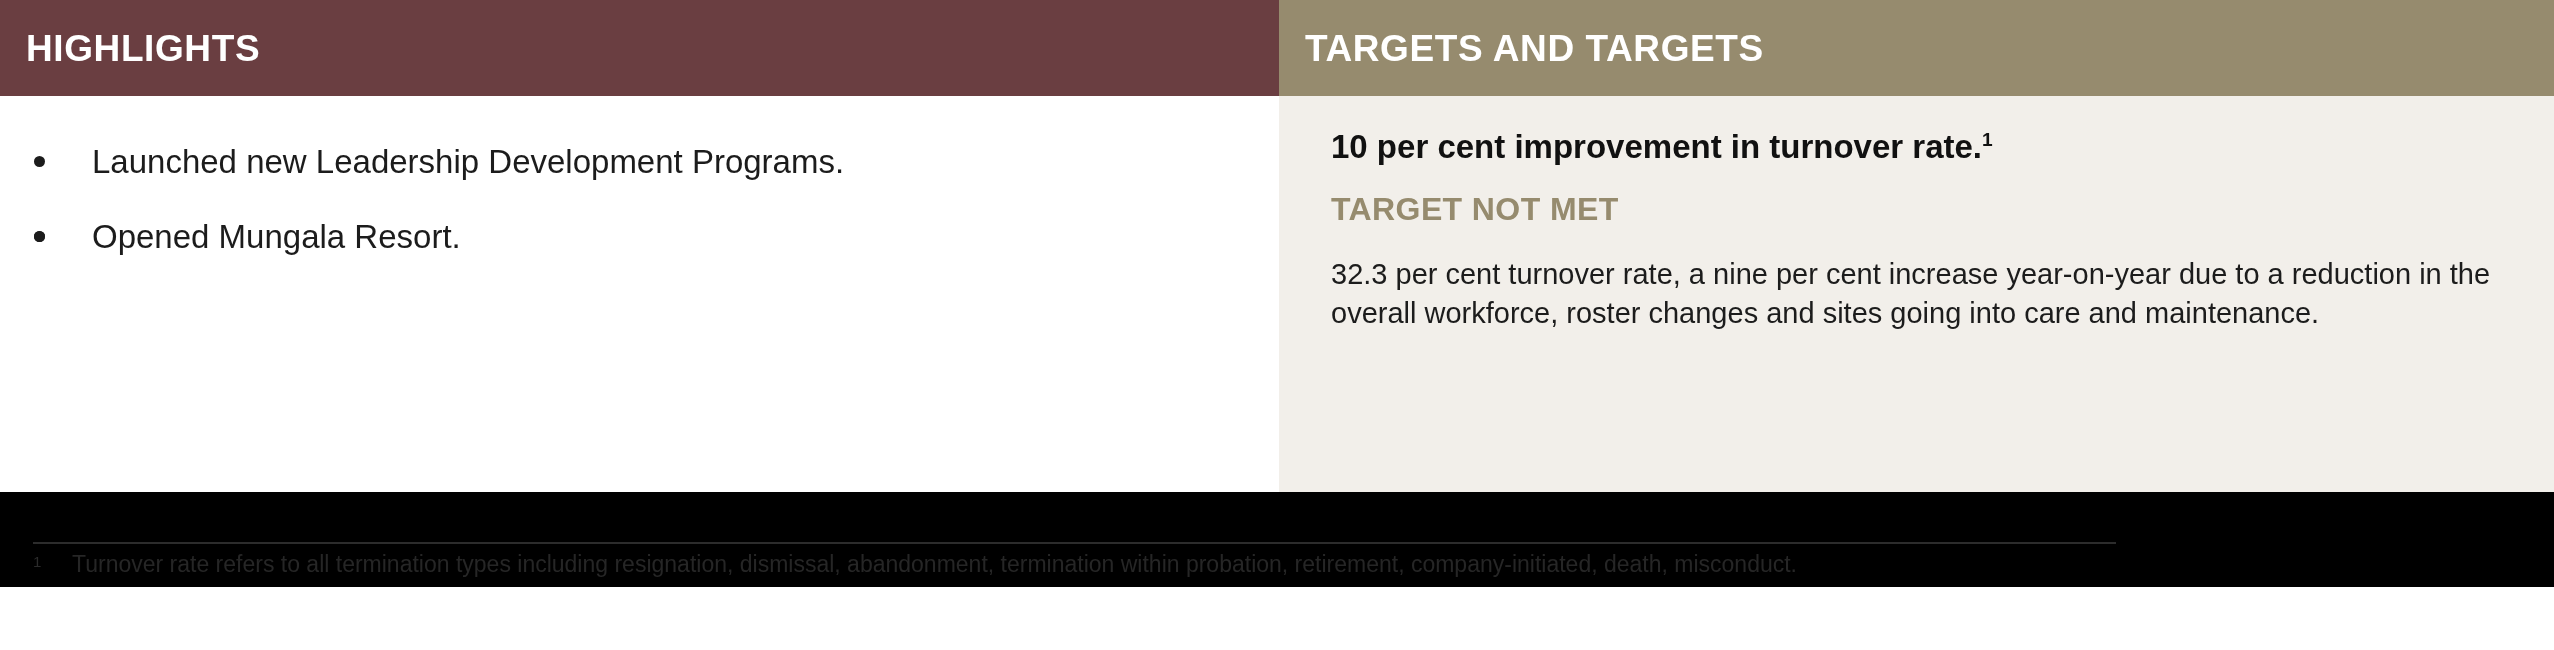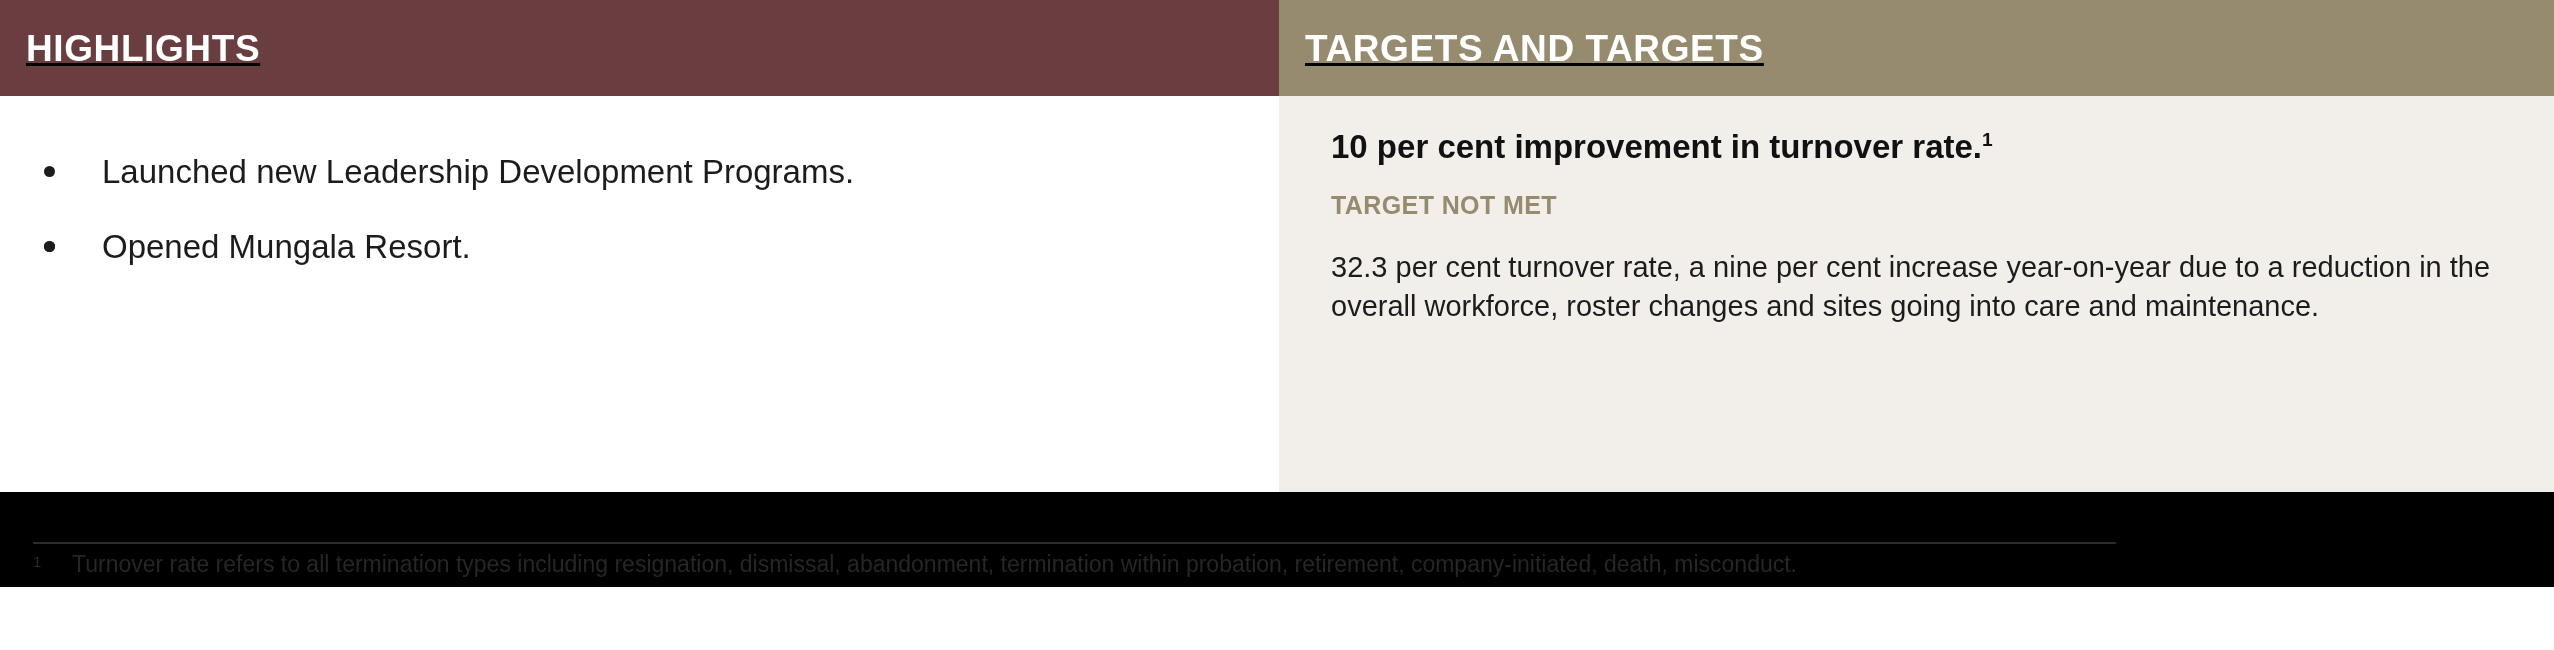--- a/index.html
+++ b/index.html
@@ -47,21 +47,20 @@
     width: 1275px;
     background: #f2efea;
   }
 
   .panel-header {
     height: 96px;
     box-sizing: border-box;
     display: flex;
     align-items: center;
     padding: 12px 26px;
-    text-decoration: underline;
   }
 
   .panel-header.maroon { background: #6a3e41; }
   .panel-header.tan    { background: #968b6e; }
 
   .panel-header-title {
     color: #ffffff;
     font-size: 37px;
     font-weight: bold;
     letter-spacing: 0.6px;
@@ -69,21 +68,21 @@
     white-space: nowrap;
   }
 
   .panel-body {
     flex: 1 1 auto;
     box-sizing: border-box;
   }
 
   
   .bullet-list {
-    margin: 17px;
+    margin: 7px;
     padding: 38px 40px 0 0;
     list-style: none;
   }
 
   .bullet-item {
     position: relative;
     padding-left: 85px;
     margin-bottom: 34px;
     font-size: 33px;
     line-height: 1.25;
@@ -116,21 +115,21 @@
   }
 
   .metric-heading sup {
     font-size: 0.58em;
     vertical-align: super;
     line-height: 0;
     font-weight: bold;
   }
 
   .metric-status {
-    font-size: 25px;
+    font-size: 32px;
     font-weight: bold;
     color: #968b6e;
     letter-spacing: 0.4px;
     line-height: 1;
     margin: 0 0 30px 0;
   }
 
   .metric-text {
     font-size: 29px;
     line-height: 1.32;

